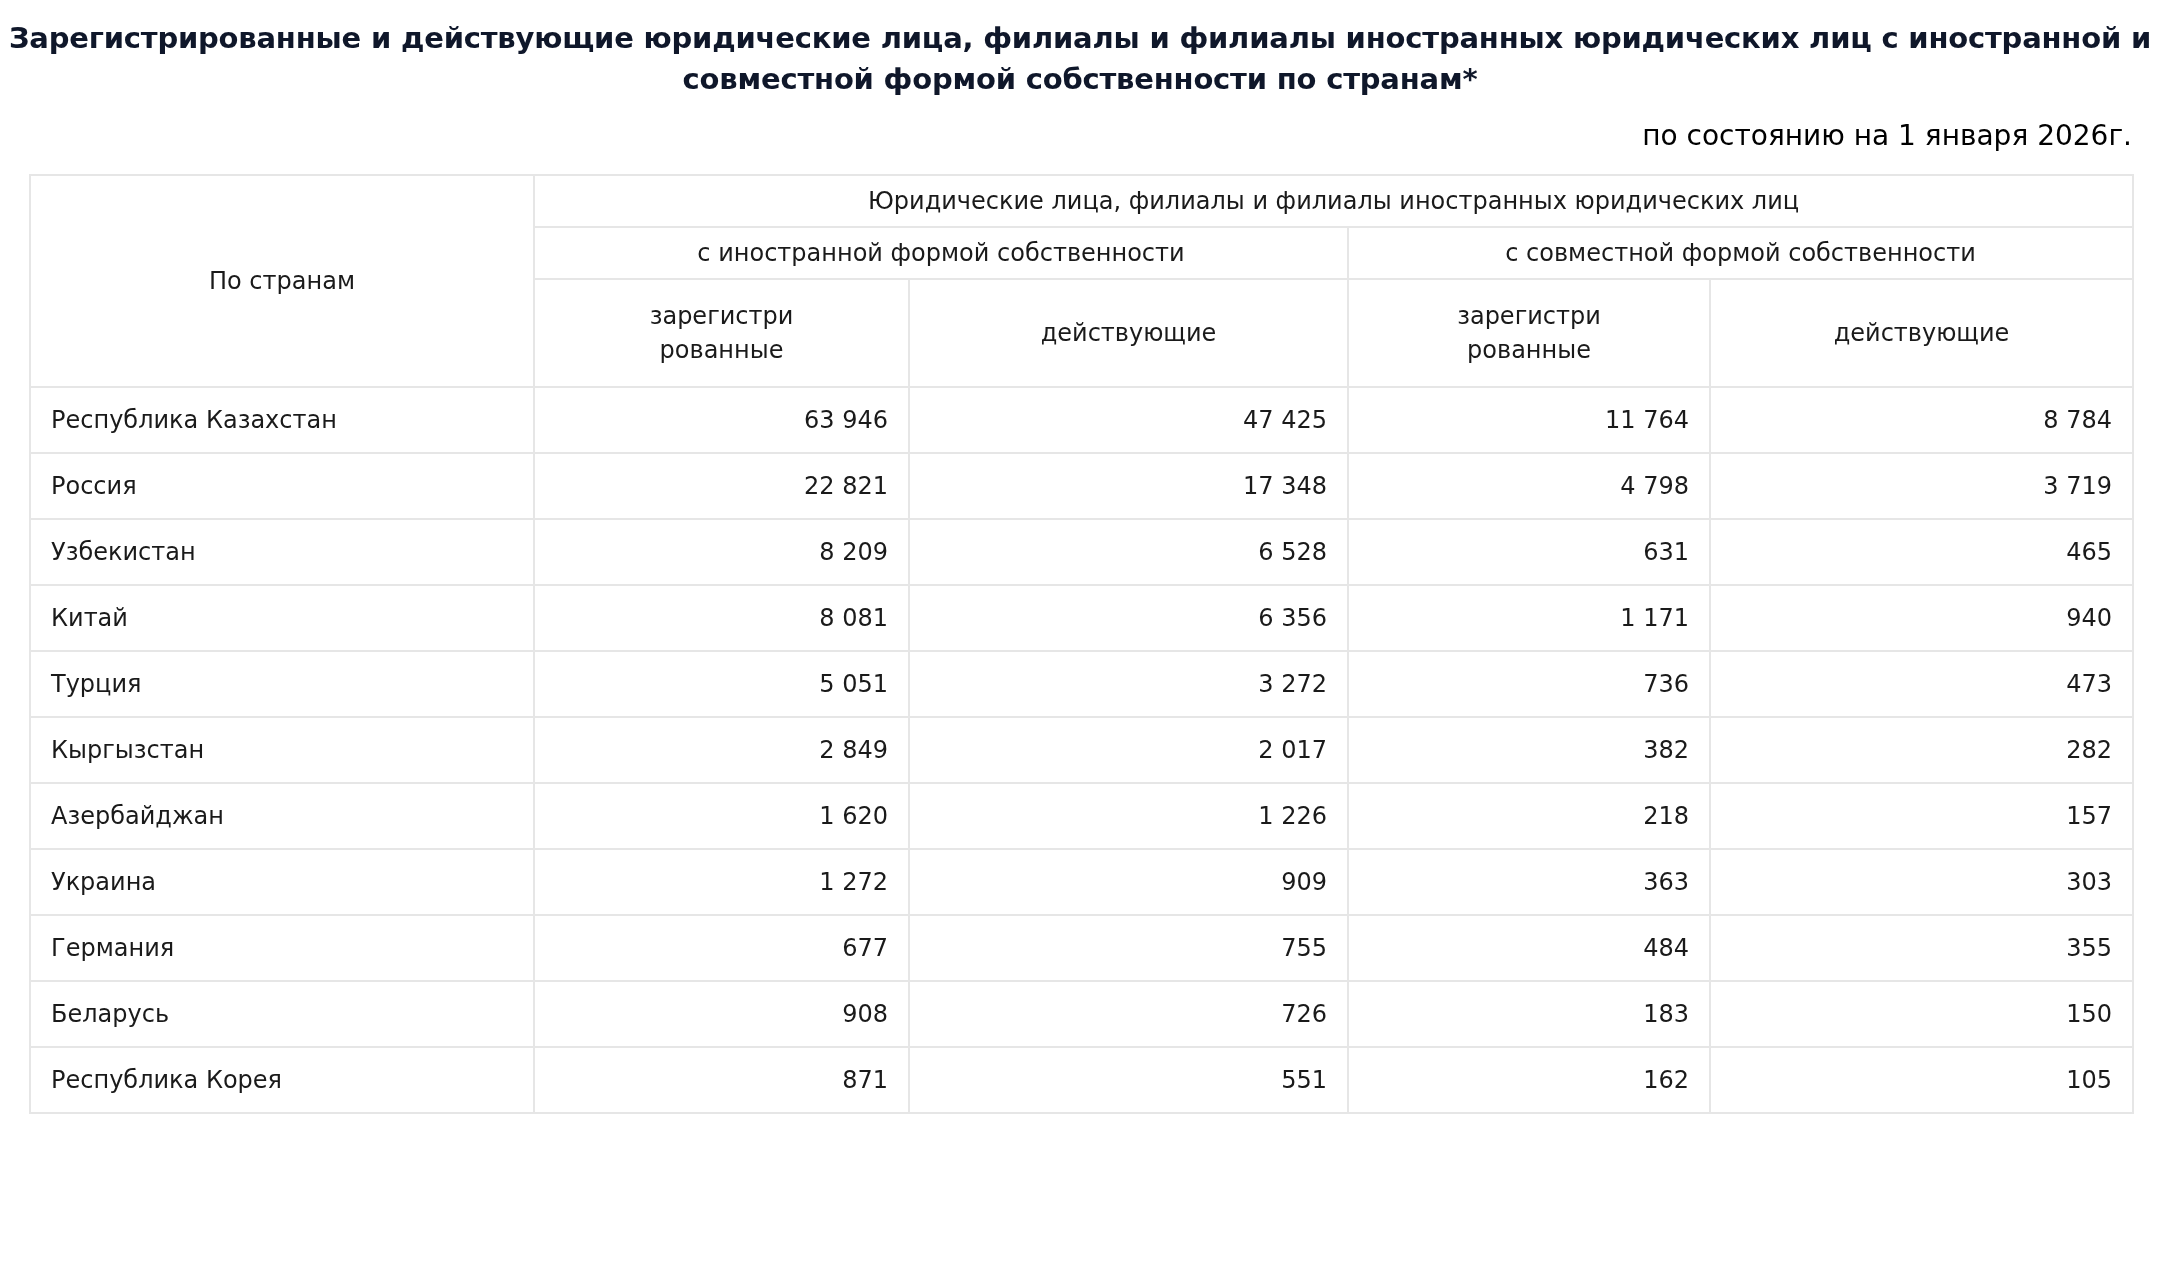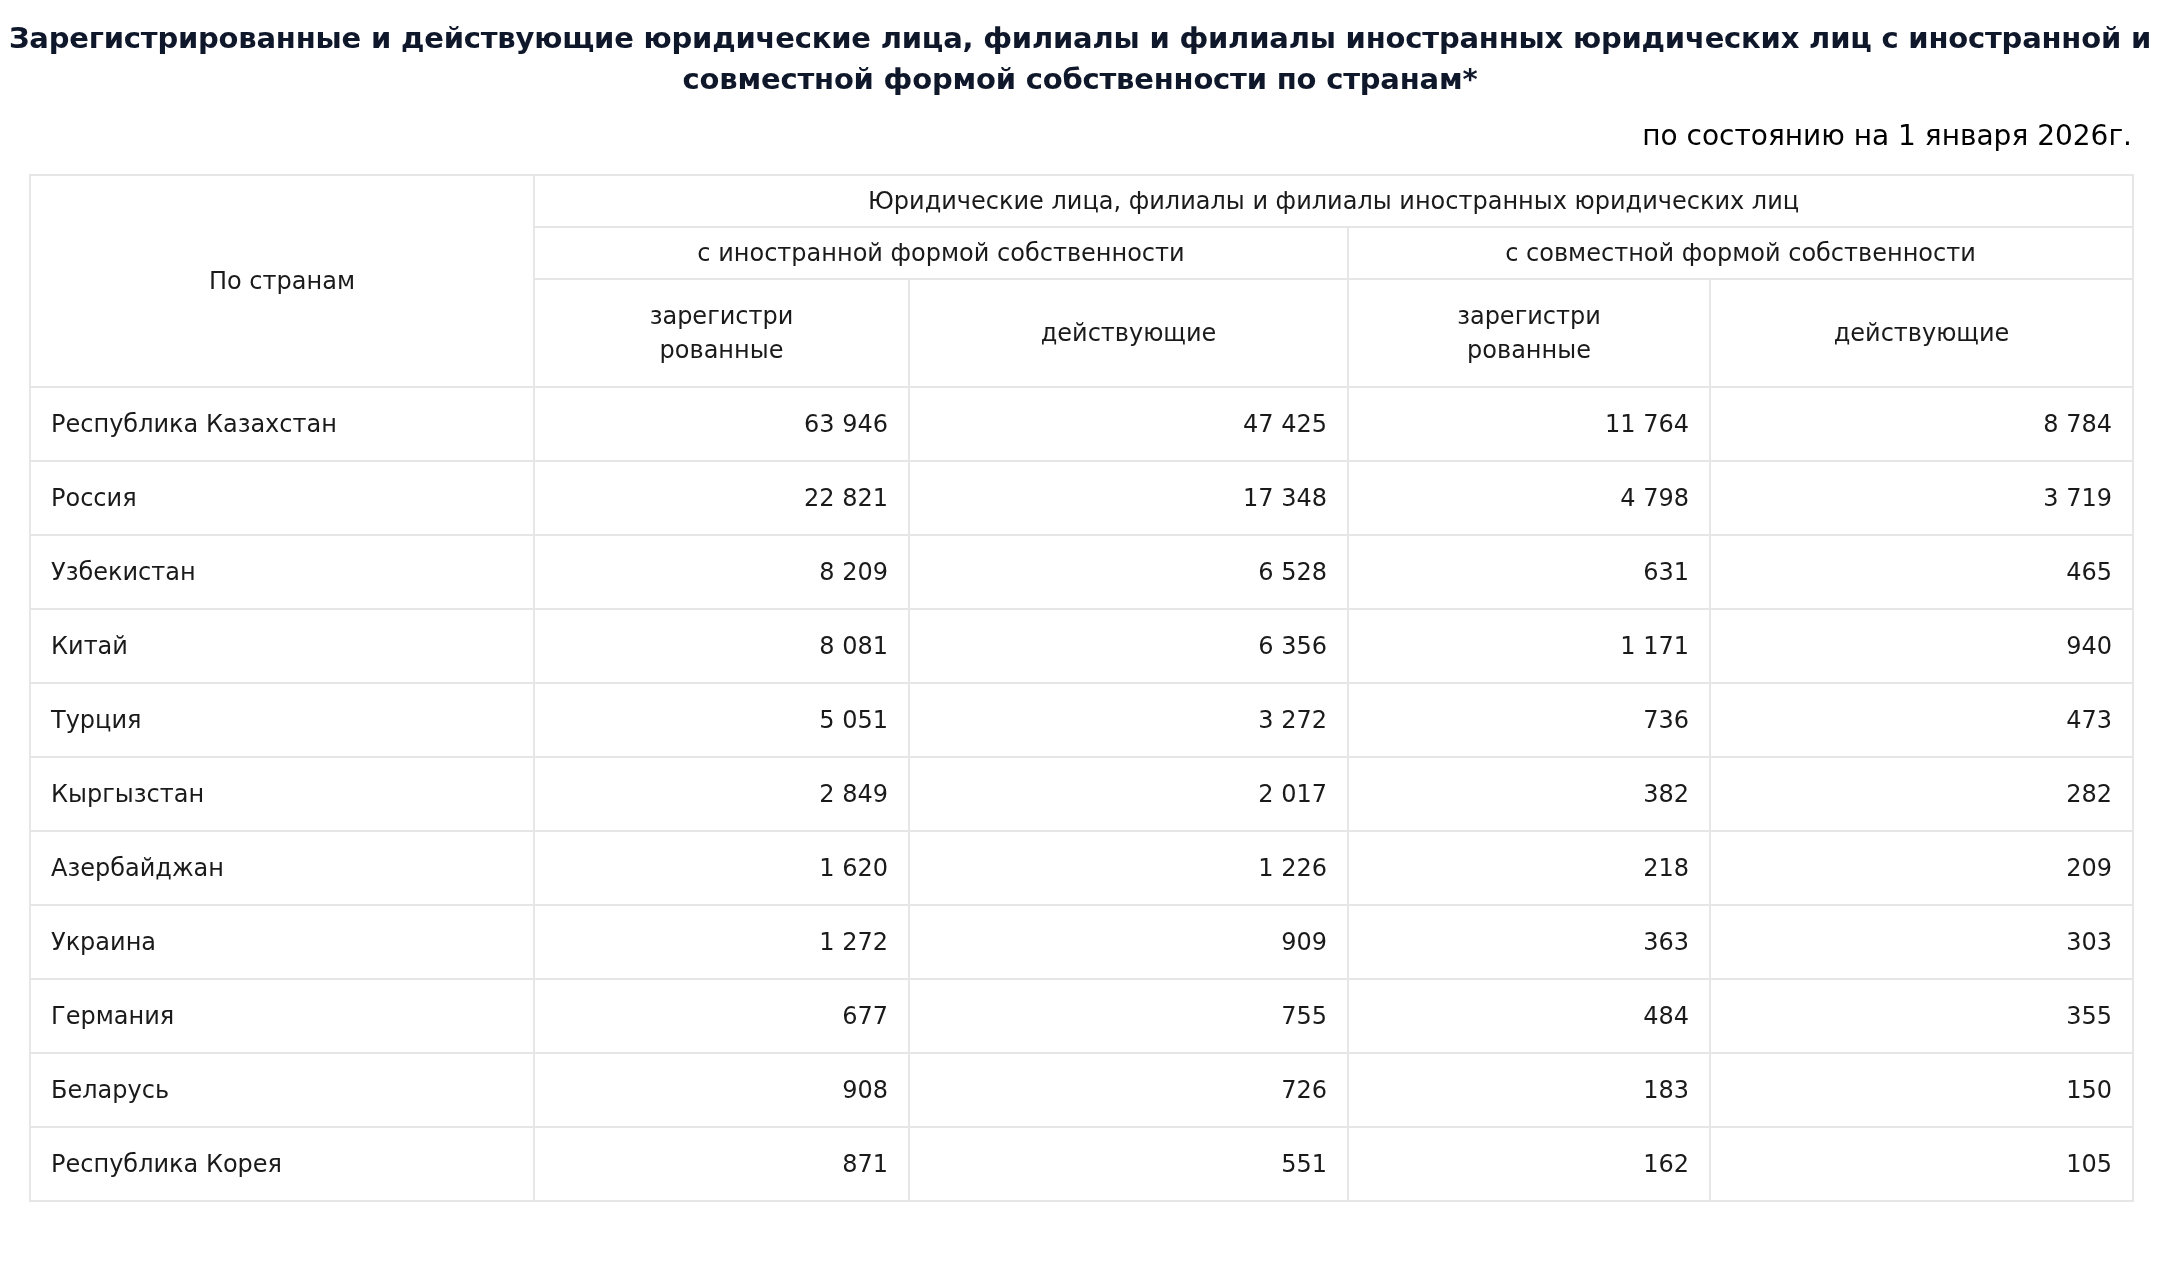--- a/index.html
+++ b/index.html
@@ -53,21 +53,21 @@
     font-weight: normal;
     box-sizing: border-box;
   }
   table.data th {
     text-align: center;
     vertical-align: middle;
     line-height: 34px;
   }
   tr.h1 th, tr.h2 th { height: 52px; }
   tr.h3 th { height: 108px; }
-  tr.row td { height: 74px; }
+  tr.row td { height: 66px; }
   td.country { text-align: left; }
   td.num { text-align: right; border-radius: 29px; }
 </style>
 </head>
 <body>
 
 <div class="title">
   <span>Зарегистрированные и действующие юридические лица, филиалы и филиалы иностранных юридических лиц с иностранной и</span>
   <span>совместной формой собственности по странам*</span>
 </div>
@@ -145,21 +145,21 @@
       <td class="num">2 849</td>
       <td class="num">2 017</td>
       <td class="num">382</td>
       <td class="num">282</td>
     </tr>
     <tr class="row">
       <td class="country">Азербайджан</td>
       <td class="num">1 620</td>
       <td class="num">1 226</td>
       <td class="num">218</td>
-      <td class="num">209</td>
+      <td class="num">157</td>
     </tr>
     <tr class="row">
       <td class="country">Украина</td>
       <td class="num">1 272</td>
       <td class="num">909</td>
       <td class="num">363</td>
       <td class="num">303</td>
     </tr>
     <tr class="row">
       <td class="country">Германия</td>

